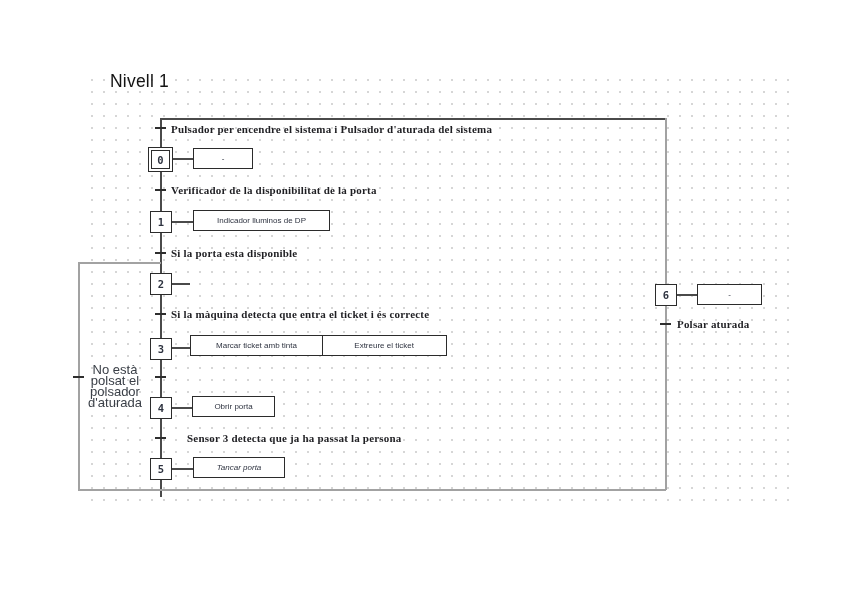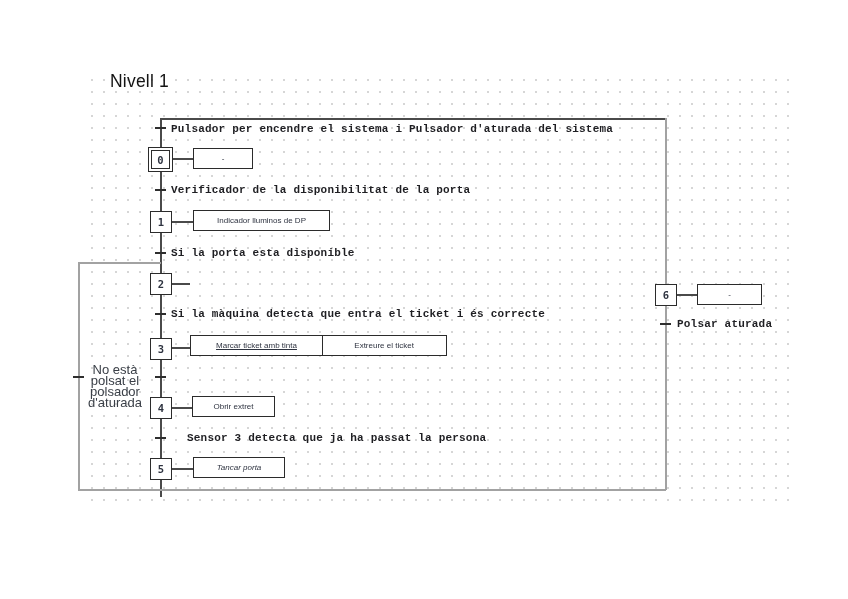--- a/index.html
+++ b/index.html
@@ -9,21 +9,21 @@
            background-image:radial-gradient(#d6d6d6 1px, transparent 1.2px);
            background-size:12px 12px;}
   .title{position:absolute;left:110px;top:71px;font-size:17.5px;color:#141414;
          letter-spacing:0.2px;}
   .vline,.hline{position:absolute;}
   .vline{width:1.6px;}
   .hline{height:1.6px;}
   .dark{background:#4a4a4a;}
   .loop{background:#a2a2a2;}
   .tick{position:absolute;width:11px;height:2px;background:#2e2e2e;}
-  .tlabel{position:absolute;font-family:Liberation Mono, monospace;font-size:11px;
+  .tlabel{position:absolute;font-family:Liberation Serif, serif;font-size:11px;
           font-weight:600;color:#1f1f23;letter-spacing:0.2px;white-space:nowrap;
           line-height:14px;}
   .stepbox{position:absolute;width:22px;height:22px;border:1.5px solid #2b2b2b;
            background:#fff;display:flex;align-items:center;justify-content:center;
            font-family:"DejaVu Sans Mono",monospace;font-size:10.5px;font-weight:600;
            color:#2e3340;box-sizing:border-box;}
   .stepbox.initial{width:25px;height:25px;padding:2px;}
   .stepbox.initial .inner{width:100%;height:100%;border:1.1px solid #2b2b2b;
            display:flex;align-items:center;justify-content:center;box-sizing:border-box;}
   .actionbox{position:absolute;height:21px;border:1.4px solid #2b2b2b;background:#fff;
@@ -73,26 +73,26 @@
 
   <div class="stepbox" style="left:150px;top:211px;">1</div>
   <div class="hline dark" style="left:172px;top:221px;width:21px;"></div>
   <div class="actionbox" style="left:193px;top:210px;width:137px;">Indicador lluminos de DP</div>
 
   <div class="stepbox" style="left:150px;top:273px;">2</div>
   <div class="hline dark" style="left:172px;top:283px;width:18px;"></div>
 
   <div class="stepbox" style="left:150px;top:338px;">3</div>
   <div class="hline dark" style="left:172px;top:347px;width:18px;"></div>
-  <div class="actionbox" style="left:190px;top:335px;width:133px;text-decoration:underline;">Marcar ticket amb tinta</div>
+  <div class="actionbox" style="left:190px;top:335px;width:133px;">Marcar ticket amb tinta</div>
   <div class="actionbox" style="left:321.6px;top:335px;width:125px;">Extreure el ticket</div>
 
   <div class="stepbox" style="left:150px;top:397px;">4</div>
   <div class="hline dark" style="left:172px;top:407px;width:20px;"></div>
-  <div class="actionbox" style="left:192px;top:396px;width:83px;">Obrir extret</div>
+  <div class="actionbox" style="left:192px;top:396px;width:83px;">Obrir porta</div>
 
   <div class="stepbox" style="left:150px;top:458px;">5</div>
   <div class="hline dark" style="left:172px;top:468px;width:21px;"></div>
   <div class="actionbox" style="left:193px;top:457px;width:92px;font-style:italic;">Tancar porta</div>
 
   <div class="stepbox" style="left:655px;top:284px;">6</div>
   <div class="hline dark" style="left:677px;top:294px;width:20px;"></div>
   <div class="actionbox" style="left:697px;top:284px;width:65px;">-</div>
 
 </div>

